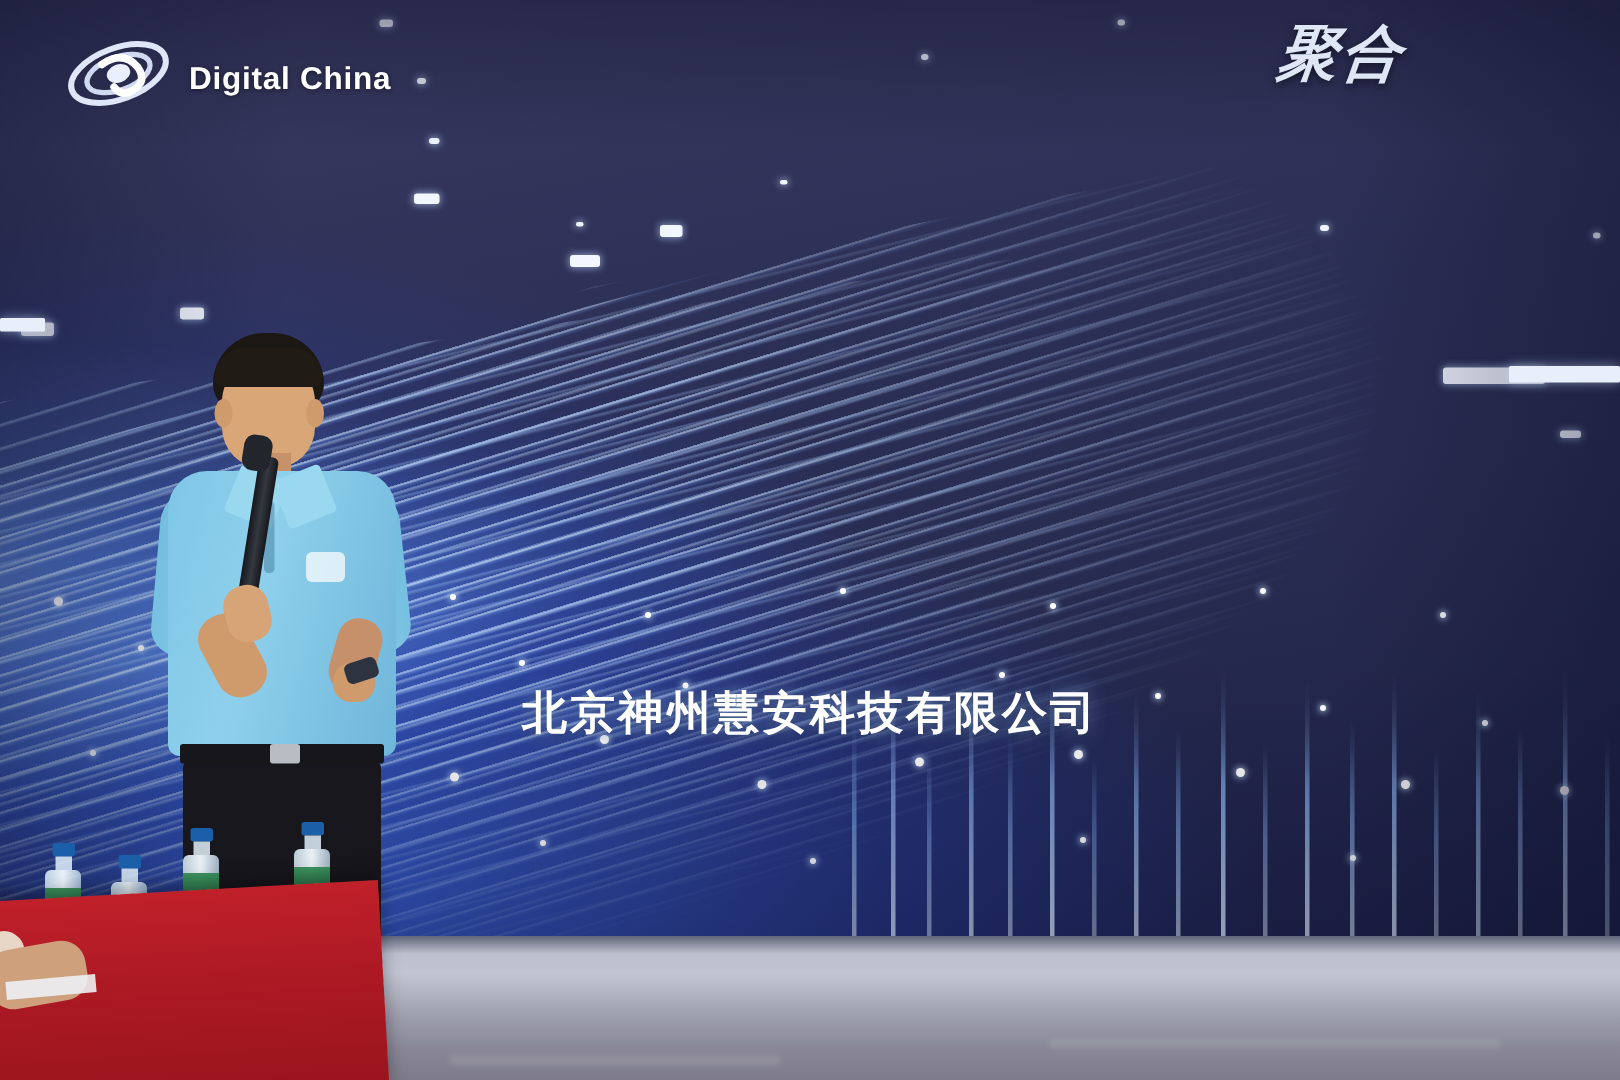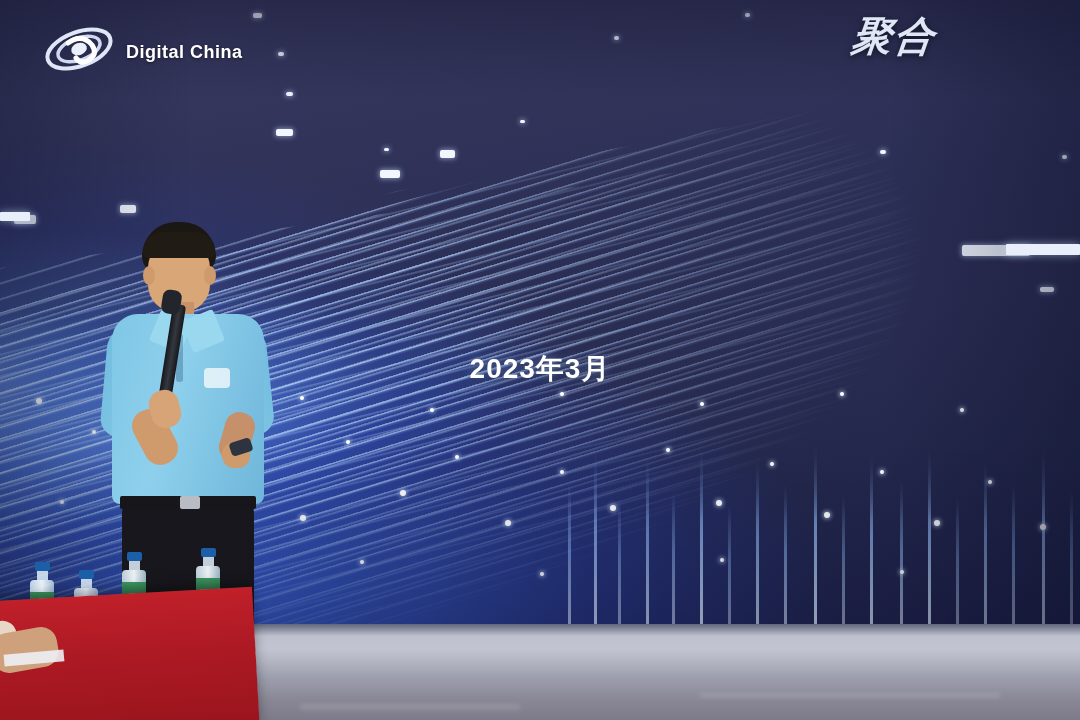--- a/index.html
+++ b/index.html
@@ -149,21 +149,21 @@
   .dc-text { line-height: 1; }
   .dc-cn {
     font-size: 29px;
     font-weight: 700;
     color: #ffffff;
     letter-spacing: 2px;
     text-shadow: 0 1px 3px rgba(0,0,0,0.5);
   }
   .dc-en {
     margin-top: 6px;
-    font-size: 18px;
+    font-size: 21px;
     font-weight: 700;
     color: #ffffff;
     letter-spacing: 0.5px;
     text-shadow: 0 1px 3px rgba(0,0,0,0.5);
   }
 
   .logo-right {
     position: absolute;
     right: 26px;
     top: 16px;
@@ -523,21 +523,21 @@
       </svg>
       <div class="dc-text">
         <div class="dc-en">Digital China</div>
       </div>
     </div>
 
     <div class="logo-right">
       <div class="jh-cal">聚合</div>
     </div>
 
-    <div class="slide-date">2023年3月</div>
+    <div class="slide-company">北京神州慧安科技有限公司</div>
   </div>
 
   <div class="floor"></div>
   <div class="floor-shadow"></div>
   <div class="floor-refl" style="left:300px; bottom:10px; width:220px; height:6px;"></div>
   <div class="floor-refl" style="left:700px; bottom:22px; width:300px; height:5px;"></div>
 
   <div class="speaker">
     <div class="sp-legs"></div>
     <div class="sp-leg-gap"></div>

